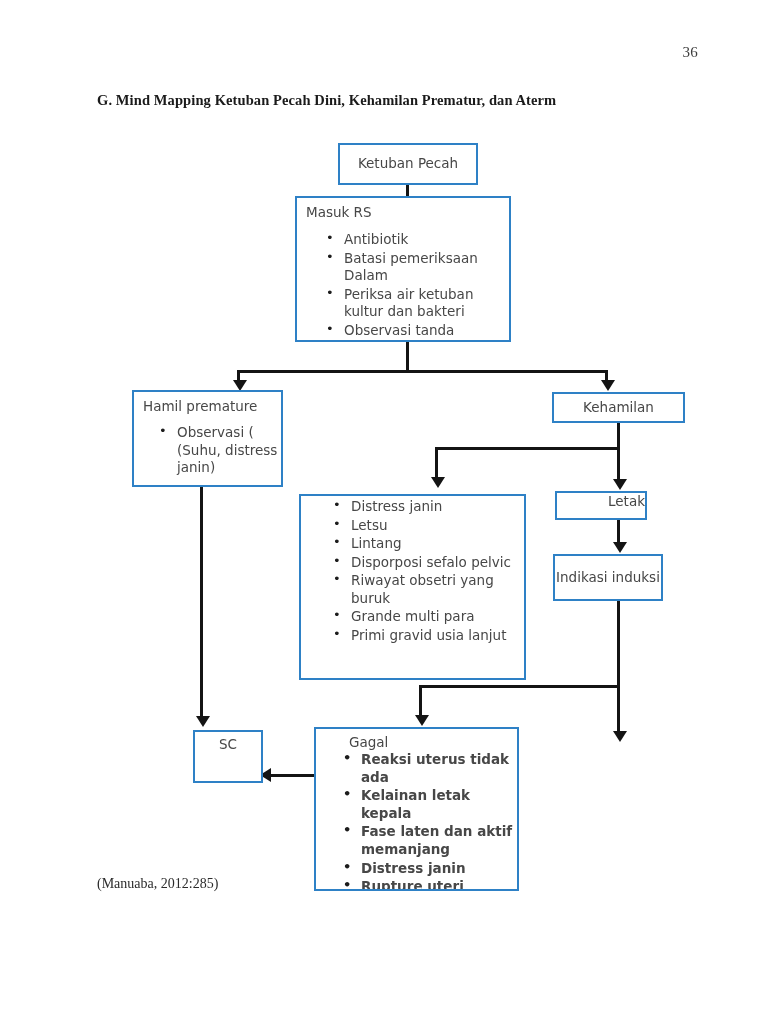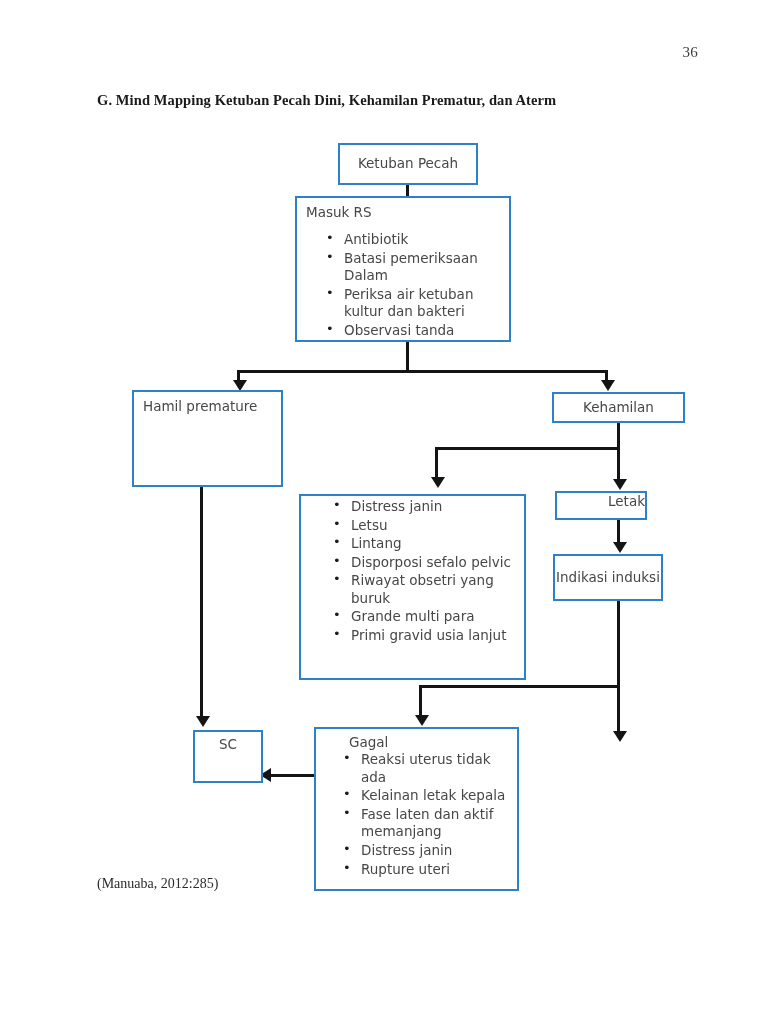--- a/index.html
+++ b/index.html
@@ -121,21 +121,21 @@
 
   #box-kelainan { left: 291px; top: 494px; width: 227px; height: 186px; }
   #box-kelainan .title { margin: 6px 0 0 9px; }
   #box-kelainan ul { margin: 2px 0 0 28px; }
 
   #box-sc { left: 185px; top: 730px; width: 70px; height: 53px; }
   #box-sc .title { text-align: center; width: 100%; margin-top: 4px; }
 
   #box-gagal { left: 306px; top: 727px; width: 205px; height: 164px; }
   #box-gagal .title { margin: 5px 0 0 33px; }
-  #box-gagal ul { margin: 0 0 0 23px; }
+  #box-gagal ul { margin: 0 0 0 23px; font-weight: bold; }
 
   
   .vline, .hline {
     position: absolute;
     background: #141414;
     z-index: 1;
   }
   .vline { width: 3px; }
   .hline { height: 3px; }
 
@@ -236,20 +236,23 @@
     <ul>
       <li>Antibiotik</li>
       <li>Batasi pemeriksaan Dalam</li>
       <li>Periksa air ketuban kultur dan bakteri</li>
       <li>Observasi tanda</li>
     </ul>
   </div>
 
   <div class="node" id="box-hamil-premature">
     <div class="title">Hamil premature</div>
+    <ul>
+      <li>Observasi ( (Suhu, distress janin)</li>
+    </ul>
   </div>
 
   <div class="node centered" id="box-kehamilan">
     <div class="title">Kehamilan</div>
   </div>
 
   <div class="node" id="box-kelainan">
     <ul>
       <li>Distress janin</li>
       <li>Letsu</li>

